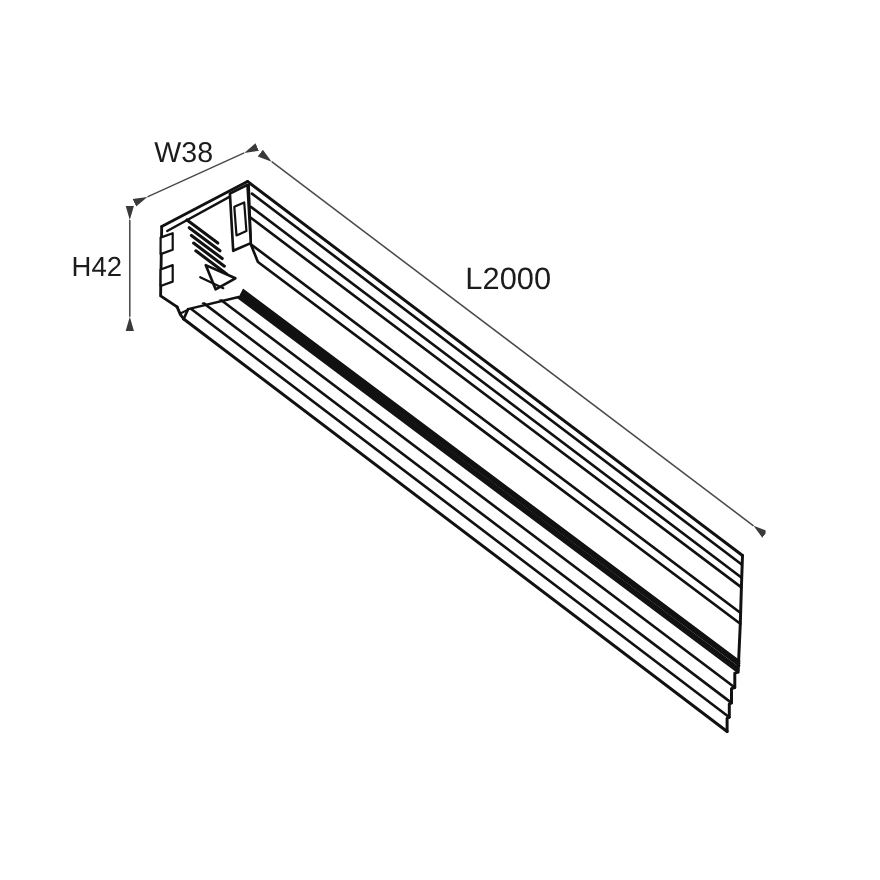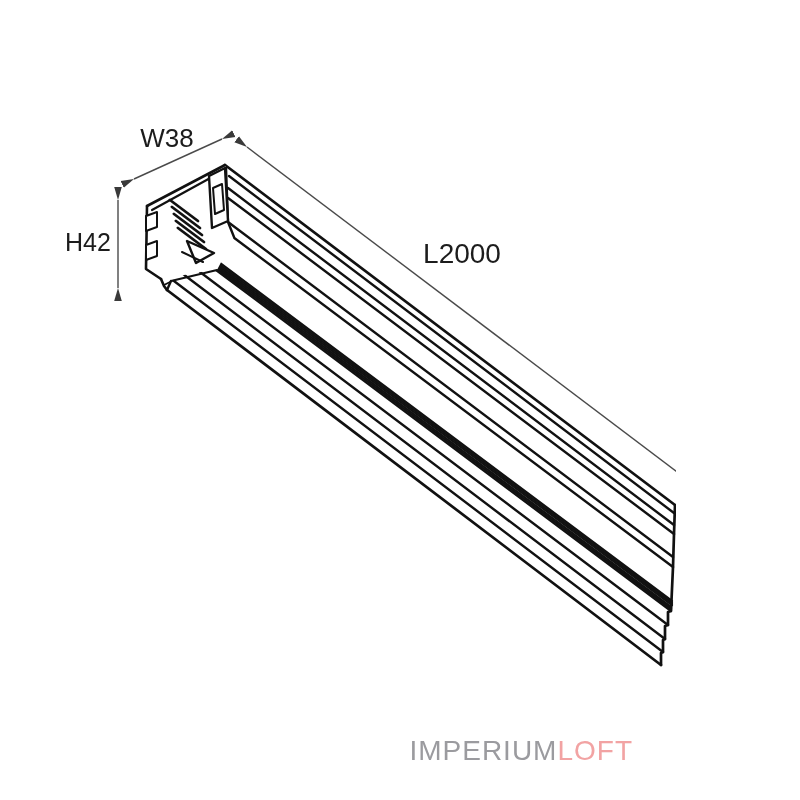--- a/index.html
+++ b/index.html
@@ -7,20 +7,21 @@
     padding: 0;
     background: #ffffff;
     font-family: "Liberation Sans", sans-serif;
   }
   .stage {
     position: relative;
     width: 676px;
     height: 800px;
     background: #ffffff;
     overflow: hidden;
+    padding-left: 20px;
   }
   .stage svg {
     position: absolute;
     left: 0;
     top: 0;
   }
   .drawing-line {
     fill: none;
     stroke: #111111;
     stroke-linecap: round;
@@ -145,17 +146,14 @@
       <path class="dim-line" marker-start="url(#arr)" marker-end="url(#arr)" d="M118,200 L118,288"></path>
       <text class="dim-label" x="88" y="251" font-size="25" text-anchor="middle">H42</text>
     </g>
 
     <g>
       <path class="dim-line" marker-start="url(#arr)" marker-end="url(#arr)" d="M247,147 L685,478"></path>
       <text class="dim-label" x="462" y="263" font-size="28" text-anchor="middle">L2000</text>
     </g>
   </svg>
 
-  <div class="watermark">
-    <span class="brand-primary">IMPERIUM</span><span class="brand-secondary">LOFT</span>
-  </div>
 
 </div>
 
 </body></html>

